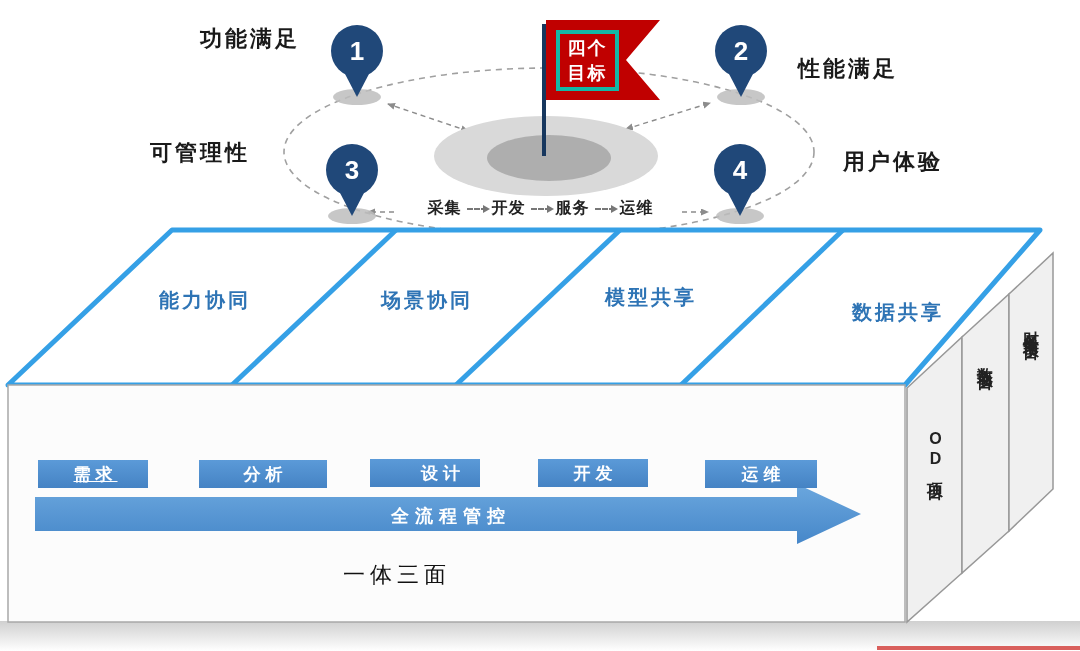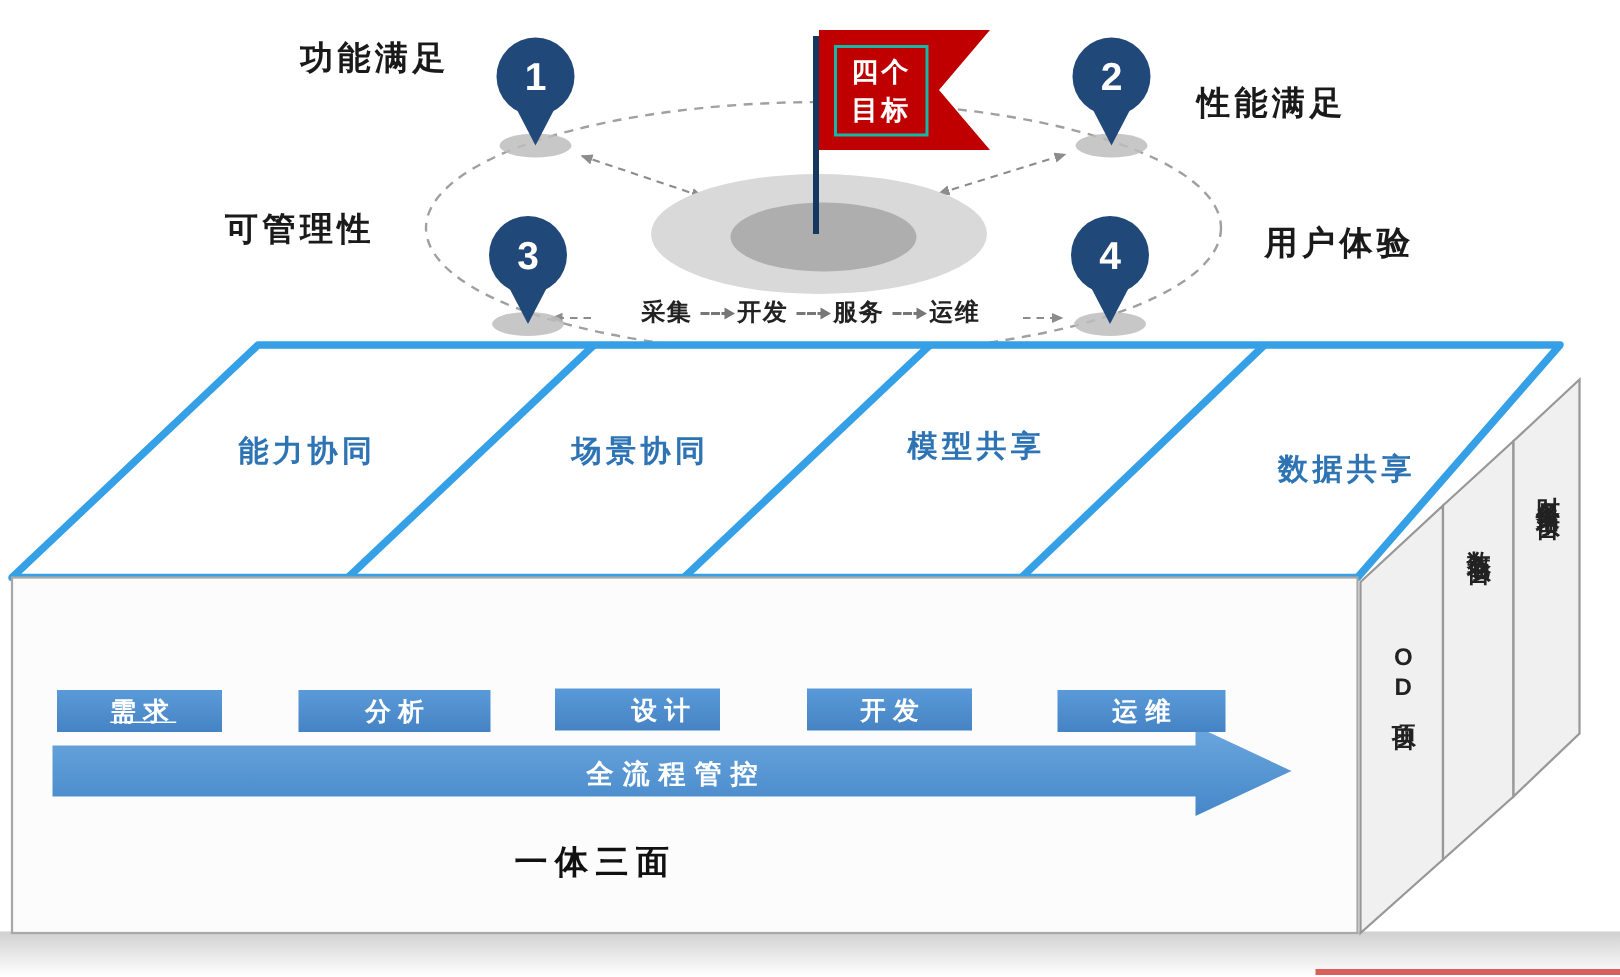--- a/index.html
+++ b/index.html
@@ -5,31 +5,31 @@
   * { margin:0; padding:0; box-sizing:border-box; }
   body { font-family:"Liberation Sans","DejaVu Sans",sans-serif; background:#ffffff; }
   .canvas { position:relative; width:1080px; height:651px; background:#ffffff; overflow:hidden; }
   svg.layer { position:absolute; left:0; top:0; }
   .corner-label { position:absolute; font-size:22px; font-weight:bold; color:#1a1a1a; letter-spacing:3px; white-space:nowrap; }
   .flow { position:absolute; left:388px; top:198px; width:305px; display:flex; align-items:center; justify-content:center; }
   .flow-step { font-size:16px; font-weight:600; color:#222; letter-spacing:1px; white-space:nowrap; }
   .dash-arrow { position:relative; width:20px; height:0; border-top:2px dashed #777; margin:0 5px; }
   .dash-arrow::after { content:""; position:absolute; right:-3px; top:-5px; width:0; height:0;
       border-left:7px solid #777; border-top:4px solid transparent; border-bottom:4px solid transparent; }
-  .flag-text { position:absolute; left:556px; top:30px; width:63px; height:61px; border:2px solid #14b8a6;
+  .flag-text { position:absolute; left:556px; top:30px; width:63px; height:61px; border:4px solid #14b8a6;
       color:#fff; font-size:18px; font-weight:bold; letter-spacing:2px; line-height:1.35;
       display:flex; align-items:center; justify-content:center; text-align:center; white-space:pre-line; }
   .panel-label { position:absolute; width:150px; text-align:center; color:#2E74B5; font-size:20px; font-weight:bold; letter-spacing:3px; }
   .proc-btn { position:absolute; height:28px; display:flex; align-items:center; justify-content:center;
       background:linear-gradient(180deg,#5B9AD8,#4583C4); color:#fff; font-size:17px; font-weight:bold;
       letter-spacing:5px; padding-left:5px; }
   .arrow-label { position:absolute; left:300px; top:504px; width:296px; text-align:center; color:#fff;
       font-size:18px; font-weight:bold; letter-spacing:6px; padding-left:6px; }
   .caption { position:absolute; left:322px; top:560px; width:150px; text-align:center; font-size:22px;
-      font-weight:bold; color:#111; letter-spacing:5px; }
+      font-weight:normal; color:#111; letter-spacing:5px; }
   .spine-label { position:absolute; writing-mode:vertical-rl; text-orientation:upright; font-size:16px;
       font-weight:bold; color:#222; letter-spacing:3px; }
   .ground-shadow { position:absolute; left:0; top:621px; width:1080px; height:30px;
       background:linear-gradient(180deg, rgba(150,150,150,.45), rgba(255,255,255,0)); }
   .red-line { position:absolute; left:877px; top:646px; width:203px; height:4px; background:#D95F5C; }
   .pin-num { font-family:"Liberation Sans","DejaVu Sans",sans-serif; font-size:26px; font-weight:bold; fill:#ffffff; }
 </style>
 </head>
 <body>
 

